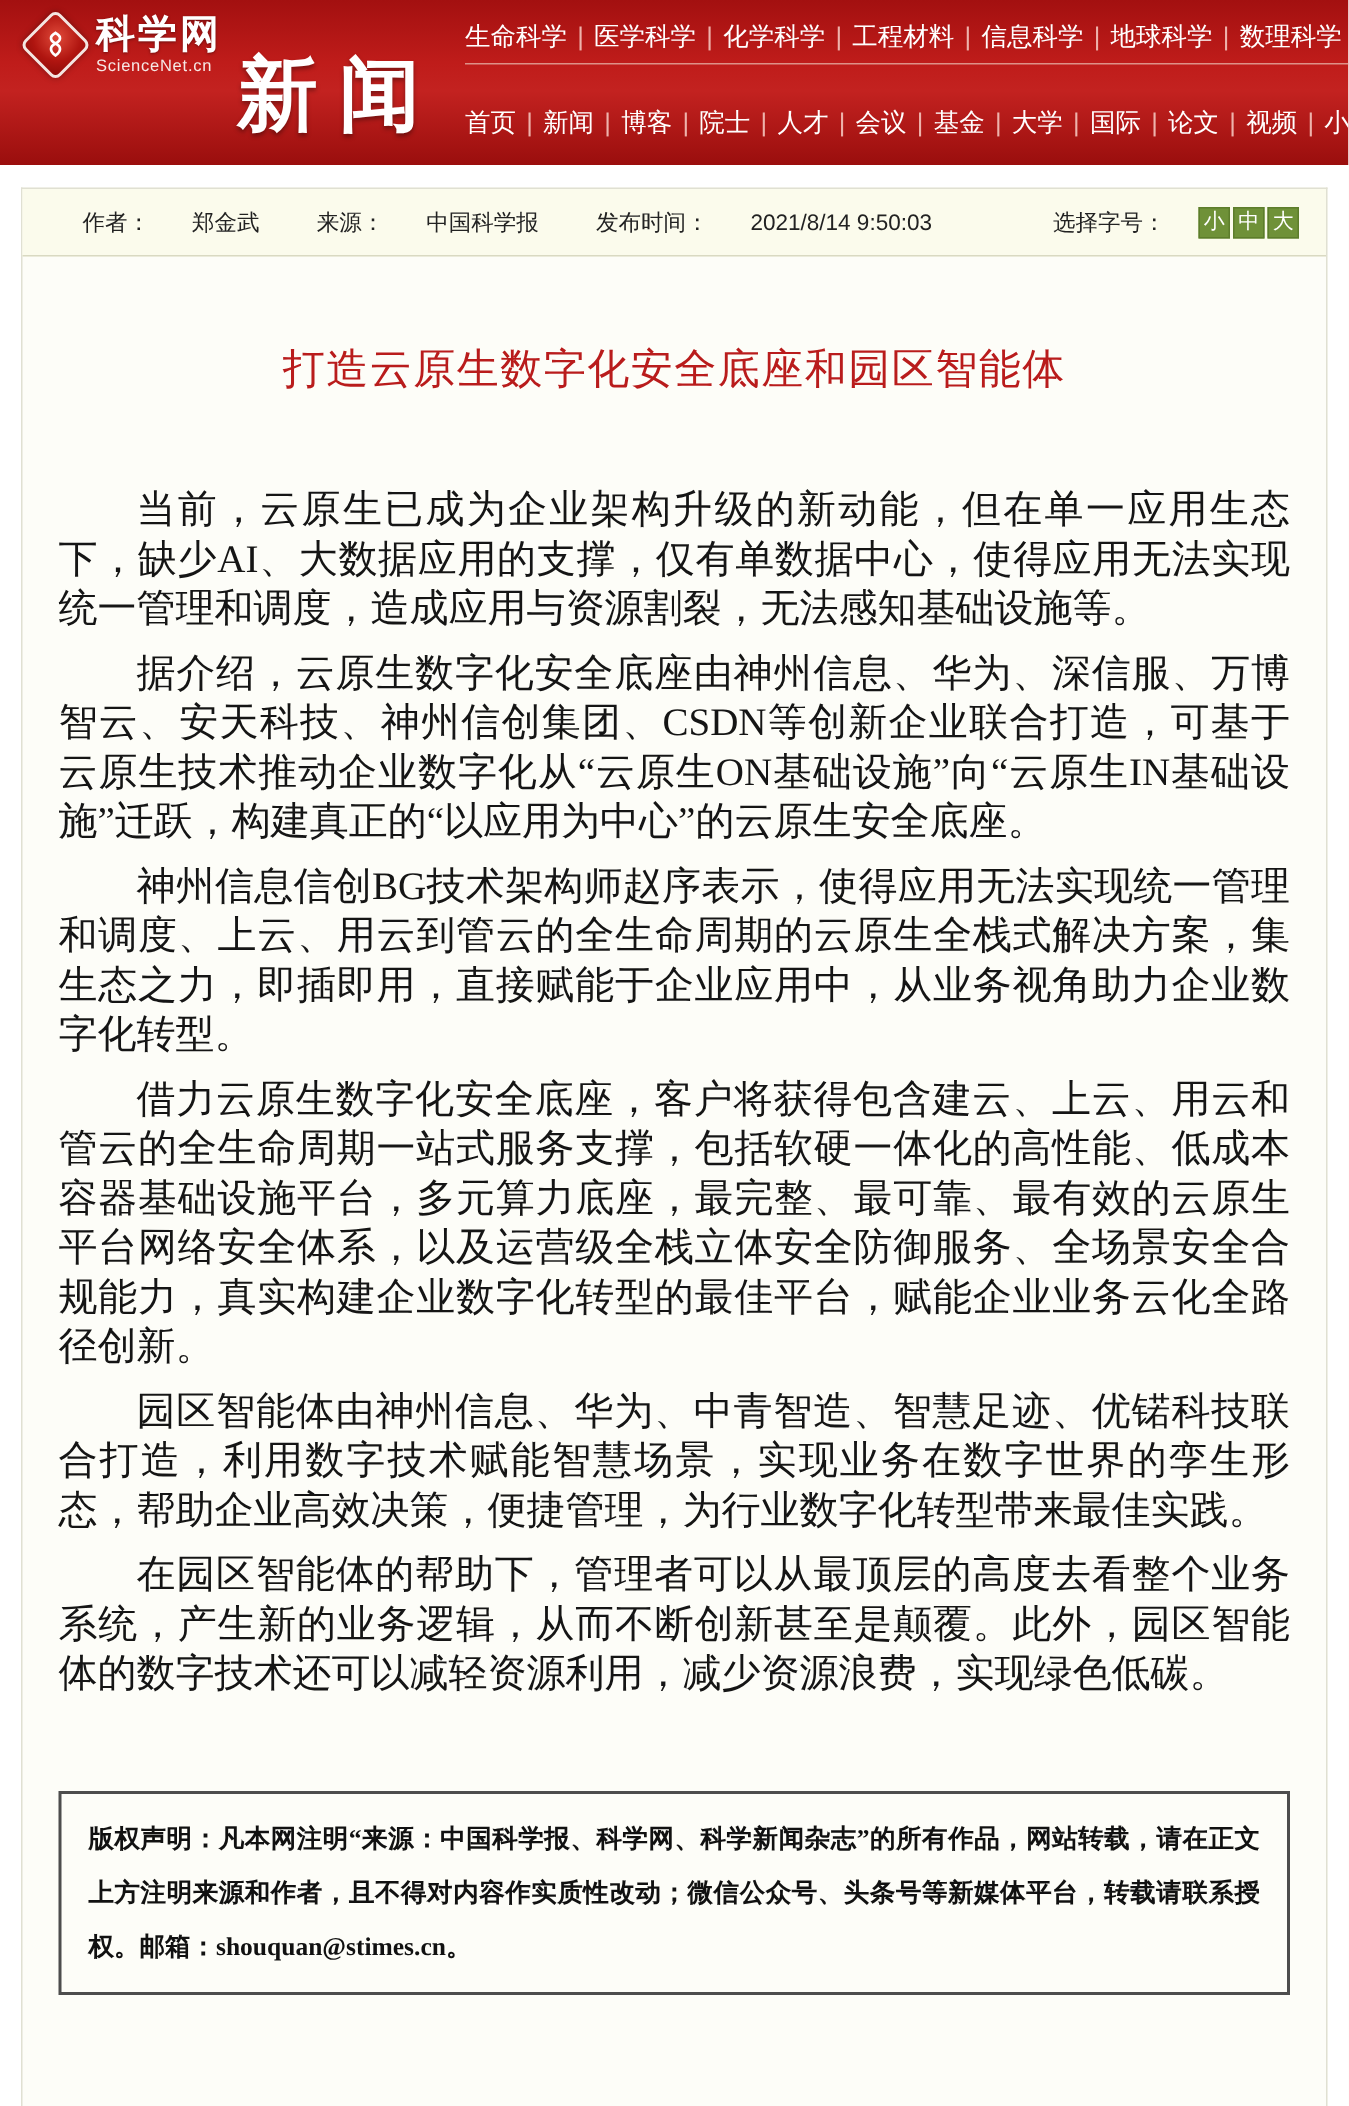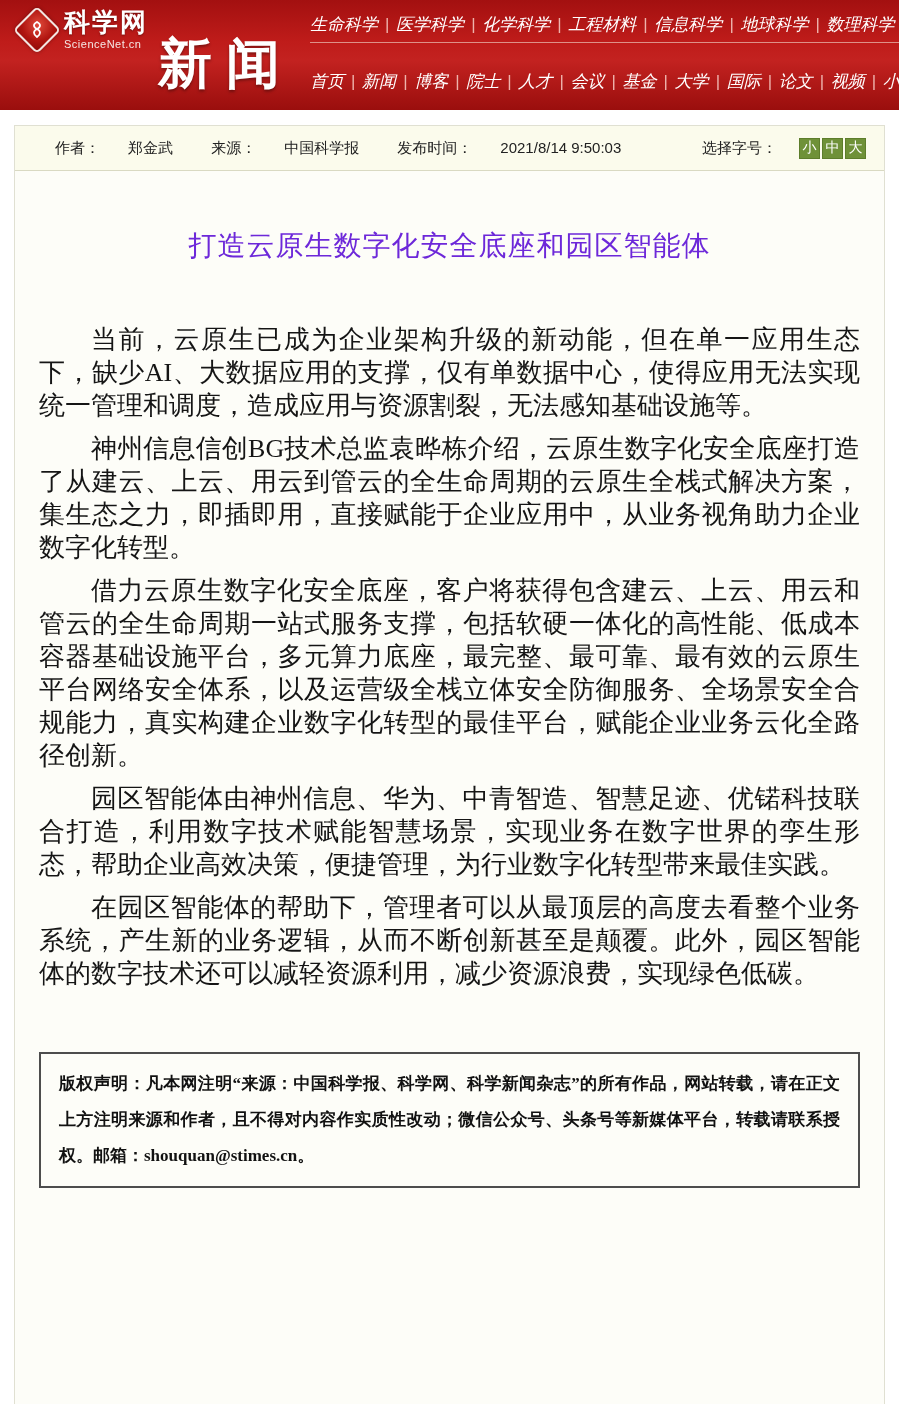--- a/index.html
+++ b/index.html
@@ -33,21 +33,21 @@
   .brand-text { display:flex; flex-direction:column; line-height:1; }
   .brand-cn { color:#ffffff; font-size:26px; font-weight:bold; letter-spacing:2px; text-shadow:0 1px 2px rgba(0,0,0,.4); }
   .brand-en { color:#f6e9e6; font-size:11px; font-weight:normal; margin-top:4px; letter-spacing:.5px; }
   .section-title {
     position:absolute; left:158px; top:36px;
     color:#ffffff; font-size:54px; font-weight:bold; letter-spacing:14px;
     line-height:1; text-shadow:0 2px 3px rgba(0,0,0,.35);
     white-space:nowrap;
   }
   .header-nav {
-    position:absolute; left:310px; top:0; right:0; height:100%;font-style:italic;
+    position:absolute; left:310px; top:0; right:0; height:100%;
   }
   .nav-row {
     position:absolute; left:0; right:0;
     white-space:nowrap; overflow:hidden;
     font-size:17px; color:#ffffff;
   }
   .nav-row-top { top:13px; }
   .nav-row-bottom { top:70px; }
   .nav-divider {
     position:absolute; top:42px; left:0; right:0; height:1px;
@@ -83,21 +83,21 @@
     background:#6f9138; border:1px solid #5d7d2b;
     color:#ffffff; font-size:14px; cursor:pointer;
   }
 
   
   .article { padding:0 24px; }
   .article-title {
     margin-top:56px;
     text-align:center;
     font-size:28px; font-weight:500;
-    color:#6d28d9;
+    color:#b91c1c;
     letter-spacing:1px;
     font-family:"Liberation Sans", sans-serif;
   }
   .paragraphs { margin-top:58px; }
   .paragraphs p {
     font-family:"Liberation Serif", serif;
     font-size:26px; line-height:33px;
     color:#151515;
     text-align:justify;
     text-indent:2em;
@@ -158,21 +158,22 @@
       <button class="fs-btn">小</button><button class="fs-btn">中</button><button class="fs-btn">大</button></span>
     </div>
   </div>
 
   <div class="article">
     <h1 class="article-title">打造云原生数字化安全底座和园区智能体</h1>
 
     <div class="paragraphs">
 
     <p>当前，云原生已成为企业架构升级的新动能，但在单一应用生态下，缺少AI、大数据应用的支撑，仅有单数据中心，使得应用无法实现统一管理和调度，造成应用与资源割裂，无法感知基础设施等。</p>
-        <p>神州信息信创BG技术总监袁晔栋介绍，云原生数字化安全底座打造了从建云、上云、用云到管云的全生命周期的云原生全栈式解决方案，集生态之力，即插即用，直接赋能于企业应用中，从业务视角助力企业数字化转型。</p>
+        <p>据介绍，云原生数字化安全底座由神州信息、华为、深信服、万博智云、安天科技、神州信创集团、CSDN等创新企业联合打造，可基于云原生技术推动企业数字化从“云原生ON基础设施”向“云原生IN基础设施”迁跃，构建真正的“以应用为中心”的云原生安全底座。</p>
+        <p>神州信息信创BG技术架构师赵序表示，使得应用无法实现统一管理和调度、上云、用云到管云的全生命周期的云原生全栈式解决方案，集生态之力，即插即用，直接赋能于企业应用中，从业务视角助力企业数字化转型。</p>
         <p>借力云原生数字化安全底座，客户将获得包含建云、上云、用云和管云的全生命周期一站式服务支撑，包括软硬一体化的高性能、低成本容器基础设施平台，多元算力底座，最完整、最可靠、最有效的云原生平台网络安全体系，以及运营级全栈立体安全防御服务、全场景安全合规能力，真实构建企业数字化转型的最佳平台，赋能企业业务云化全路径创新。</p>
         <p>园区智能体由神州信息、华为、中青智造、智慧足迹、优锘科技联合打造，利用数字技术赋能智慧场景，实现业务在数字世界的孪生形态，帮助企业高效决策，便捷管理，为行业数字化转型带来最佳实践。</p>
         <p>在园区智能体的帮助下，管理者可以从最顶层的高度去看整个业务系统，产生新的业务逻辑，从而不断创新甚至是颠覆。此外，园区智能体的数字技术还可以减轻资源利用，减少资源浪费，实现绿色低碳。</p>
       </div>
 
     <div class="copyright-box">版权声明：凡本网注明“来源：中国科学报、科学网、科学新闻杂志”的所有作品，网站转载，请在正文上方注明来源和作者，且不得对内容作实质性改动；微信公众号、头条号等新媒体平台，转载请联系授权。邮箱：shouquan@stimes.cn。</div>
   </div>
 
 </div>
 

